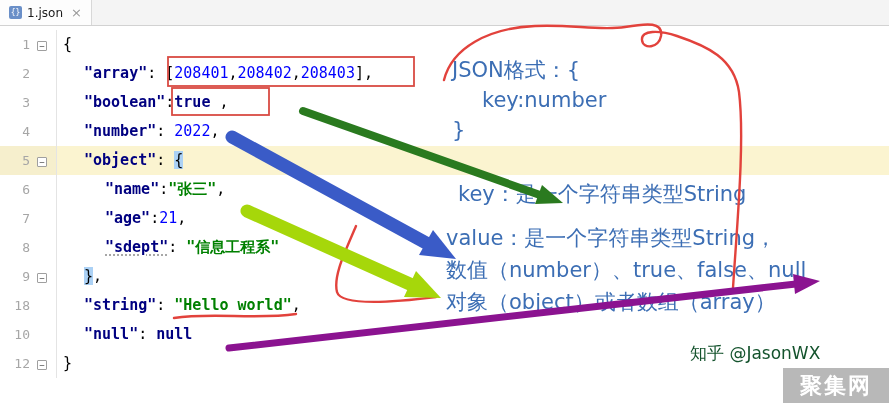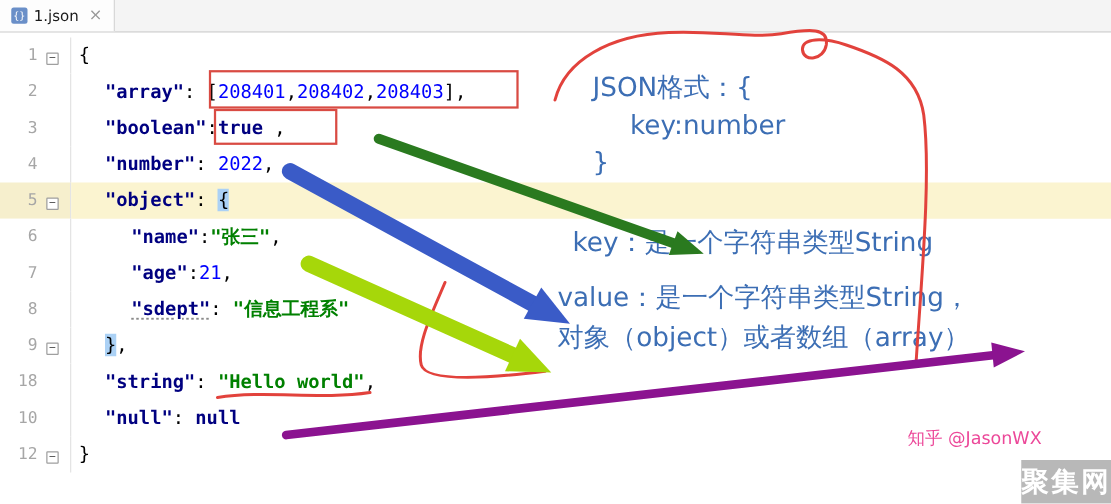--- a/index.html
+++ b/index.html
@@ -35,28 +35,28 @@
   .tok.key{color:#000080;font-weight:bold}
   .tok.num{color:#0000ff}
   .tok.kw{color:#000080;font-weight:bold}
   .tok.str{color:#008000;font-weight:bold}
   .tok.punct{color:#000}
   .tok.hl{background:#abd1f5}
   .tok.squig{text-decoration:underline dotted #8a8a8a;text-underline-offset:3px}
 
   
   .note{position:absolute;color:#3c6eb4;z-index:4}
-  .top-note{left:474px;top:55px;font-size:21px;line-height:30px}
+  .top-note{left:452px;top:55px;font-size:21px;line-height:30px}
   .top-note .ind{padding-left:30px}
   .key-note{left:458px;top:180px;font-size:21px}
   .value-note{left:446px;top:222px;font-size:21px;line-height:32px;width:430px}
 
   
-  .wm-author{position:absolute;left:726px;top:342px;font-size:14px;color:#ec4899;z-index:3}
-  .wm-site{position:absolute;right:0;bottom:0;width:72px;height:35px;
+  .wm-author{position:absolute;left:690px;top:342px;font-size:17px;color:#14532d;z-index:3}
+  .wm-site{position:absolute;right:0;bottom:0;width:106px;height:35px;
     background:rgba(125,125,125,.55);color:#fff;font-size:22px;font-weight:bold;
     display:flex;align-items:center;justify-content:center;letter-spacing:2px;z-index:7}
 
   
   .overlay{position:absolute;top:0;left:0;width:889px;height:403px;
     pointer-events:none;z-index:5}
 </style>
 </head>
 <body>
 
@@ -160,20 +160,21 @@
   </div>
 
   <div class="note top-note">
     <div>JSON格式：{</div>
     <div class="ind">key:number</div>
     <div>}</div>
   </div>
   <div class="note key-note">key：是一个字符串类型String</div>
   <div class="note value-note">
     <div>value：是一个字符串类型String，</div>
+    <div>数值（number）、true、false、null</div>
     <div>对象（object）或者数组（array）</div>
   </div>
 
   <div class="wm-author">知乎 @JasonWX</div>
   <div class="wm-site">聚集网</div>
 
   <svg class="overlay" viewBox="0 0 889 403">
 
     <rect x="168" y="57" width="246" height="29" fill="none" stroke="#d94b43" stroke-width="1.8"></rect>
     <rect x="172" y="88" width="97" height="27" fill="none" stroke="#d94b43" stroke-width="1.8"></rect>

